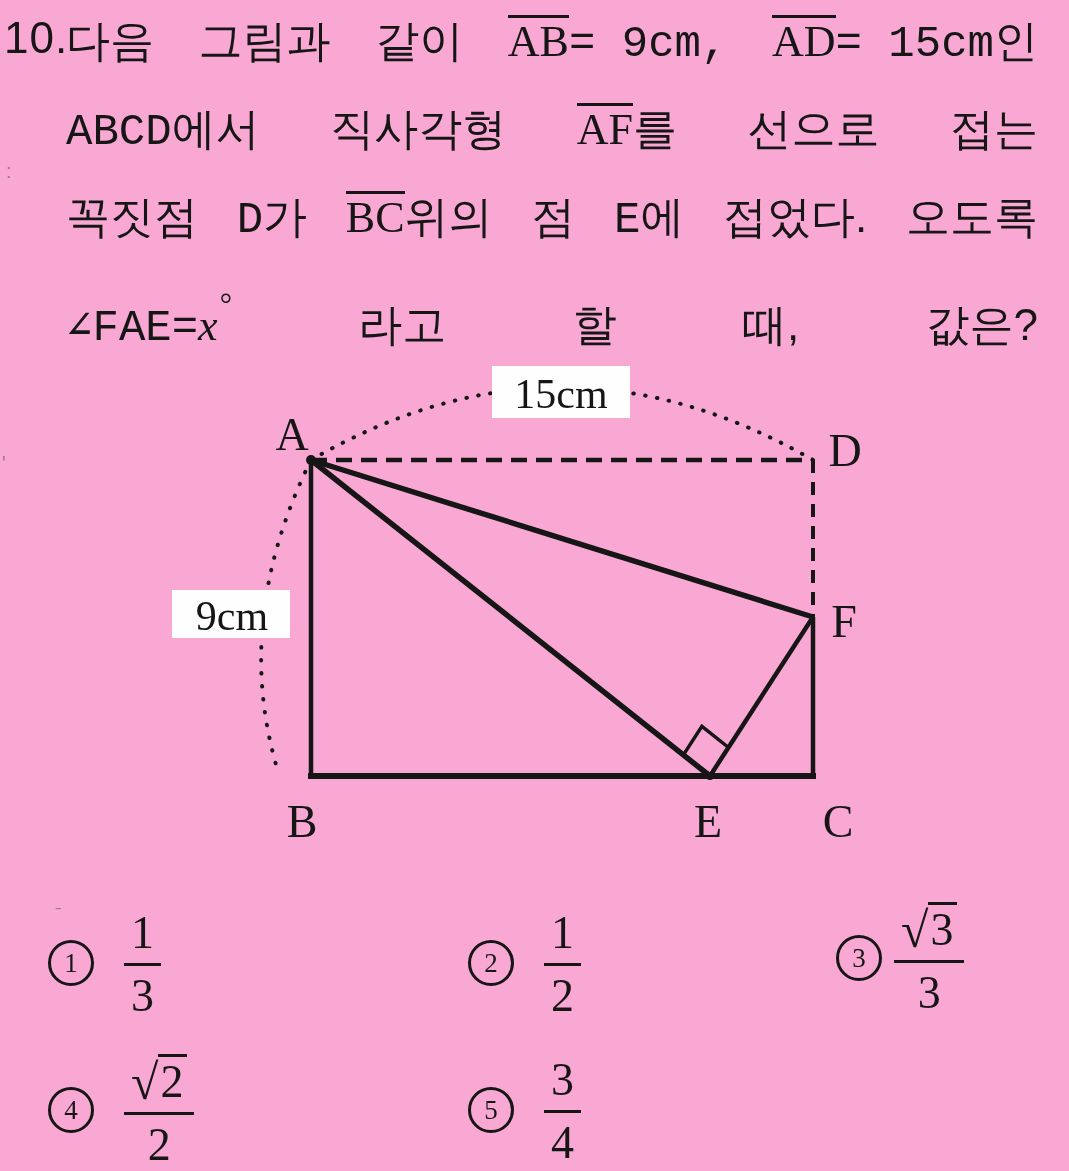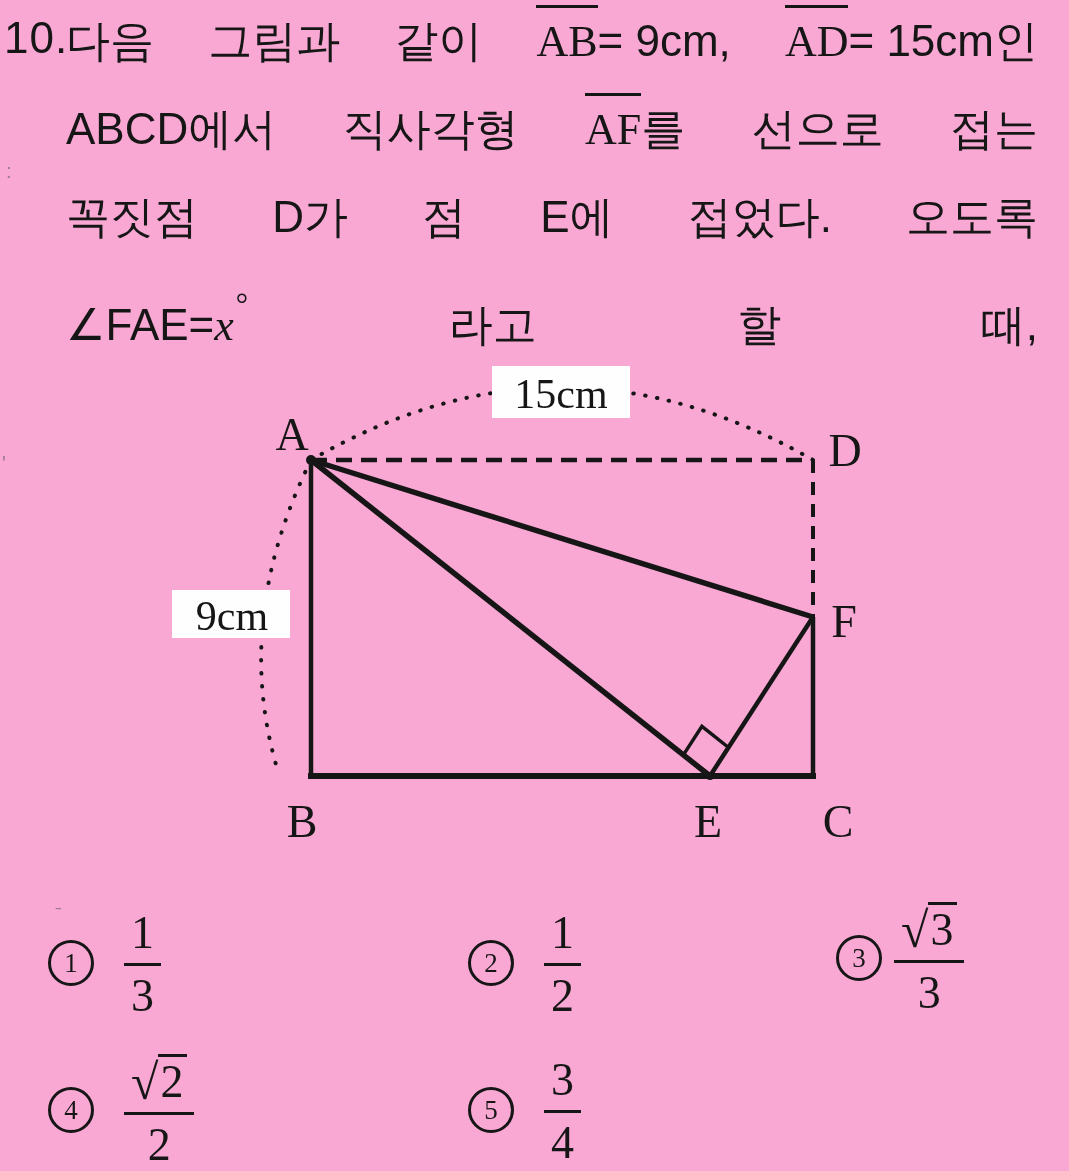--- a/index.html
+++ b/index.html
@@ -7,25 +7,25 @@
         font-family:"Liberation Sans",sans-serif;}
   
   .qnum{position:absolute;left:4px;top:12px;font-size:44px;line-height:1.2;
         font-family:"Liberation Sans",sans-serif;letter-spacing:1px;}
   .qlines{position:absolute;left:66px;top:-3px;width:972px;}
   .qline{display:flex;justify-content:space-between;align-items:baseline;
          line-height:88px;height:88px;font-size:44px;white-space:nowrap;}
   .word{display:inline-block;}
   .seg{display:inline;text-align:center;}
   .k{font-family:"Liberation Sans",sans-serif;}
-  .m{font-family:Liberation Sans, sans-serif;}
+  .m{font-family:Liberation Mono, monospace;}
   .mi{font-family:"Liberation Serif",serif;font-style:italic;}
   .mdeg{font-family:"Liberation Serif",serif;font-size:70%;vertical-align:28%;margin-left:2px;}
   .mo{font-family:"Liberation Serif",serif;display:inline-block;line-height:1.02;
-      border-top:3px solid #161616;padding-top:12px;}
+      border-top:3px solid #161616;padding-top:2px;}
   
   .fig{position:absolute;left:140px;top:360px;}
   
   .choice{position:absolute;display:flex;align-items:center;gap:30px;height:120px;}
   .marker{width:40px;height:40px;border:3px solid #161616;border-radius:50%;
           display:flex;align-items:center;justify-content:center;flex:0 0 auto;
           font-family:"Liberation Serif",serif;font-size:27px;line-height:1;}
   .frac{display:inline-flex;flex-direction:column;align-items:center;
         font-family:"Liberation Serif",serif;font-size:46px;line-height:1;}
   .fnum{display:flex;align-items:flex-end;border-bottom:3.5px solid #161616;
@@ -55,30 +55,32 @@
     <div class="qline">
         <span class="word"><span class="seg m">ABCD</span><span class="seg k">에서</span></span>
         <span class="word"><span class="seg k">직사각형</span></span>
         <span class="word"><span class="seg mo">AF</span><span class="seg k">를</span></span>
         <span class="word"><span class="seg k">선으로</span></span>
         <span class="word"><span class="seg k">접는</span></span>
       </div>
     <div class="qline">
         <span class="word"><span class="seg k">꼭짓점</span></span>
         <span class="word"><span class="seg m">D</span><span class="seg k">가</span></span>
+        <span class="word"><span class="seg mo">BC</span><span class="seg k">위의</span></span>
         <span class="word"><span class="seg k">점</span></span>
         <span class="word"><span class="seg m">E</span><span class="seg k">에</span></span>
         <span class="word"><span class="seg k">접었다.</span></span>
         <span class="word"><span class="seg k">오도록</span></span>
       </div>
     <div class="qline">
         <span class="word"><span class="seg m">∠FAE=</span><span class="seg mi">x</span><span class="seg mdeg">°</span></span>
         <span class="word"><span class="seg k">라고</span></span>
         <span class="word"><span class="seg k">할</span></span>
         <span class="word"><span class="seg k">때,</span></span>
+        <span class="word"><span class="seg k">값은?</span></span>
       </div>
   </div>
 
   <svg class="fig" width="780" height="500" viewBox="0 0 780 500">
 
     <path d="M171,100 Q421,-45 673,100" fill="none" stroke="#161616" stroke-width="4" stroke-linecap="round" stroke-dasharray="0.5 11.5"></path>
     <path d="M171,100 Q93,258 137,408" fill="none" stroke="#161616" stroke-width="4" stroke-linecap="round" stroke-dasharray="0.5 12.5"></path>
     <rect x="352" y="6" width="138" height="52" fill="#fefefe"></rect>
     <rect x="32" y="230" width="118" height="48" fill="#fefefe"></rect>
 

